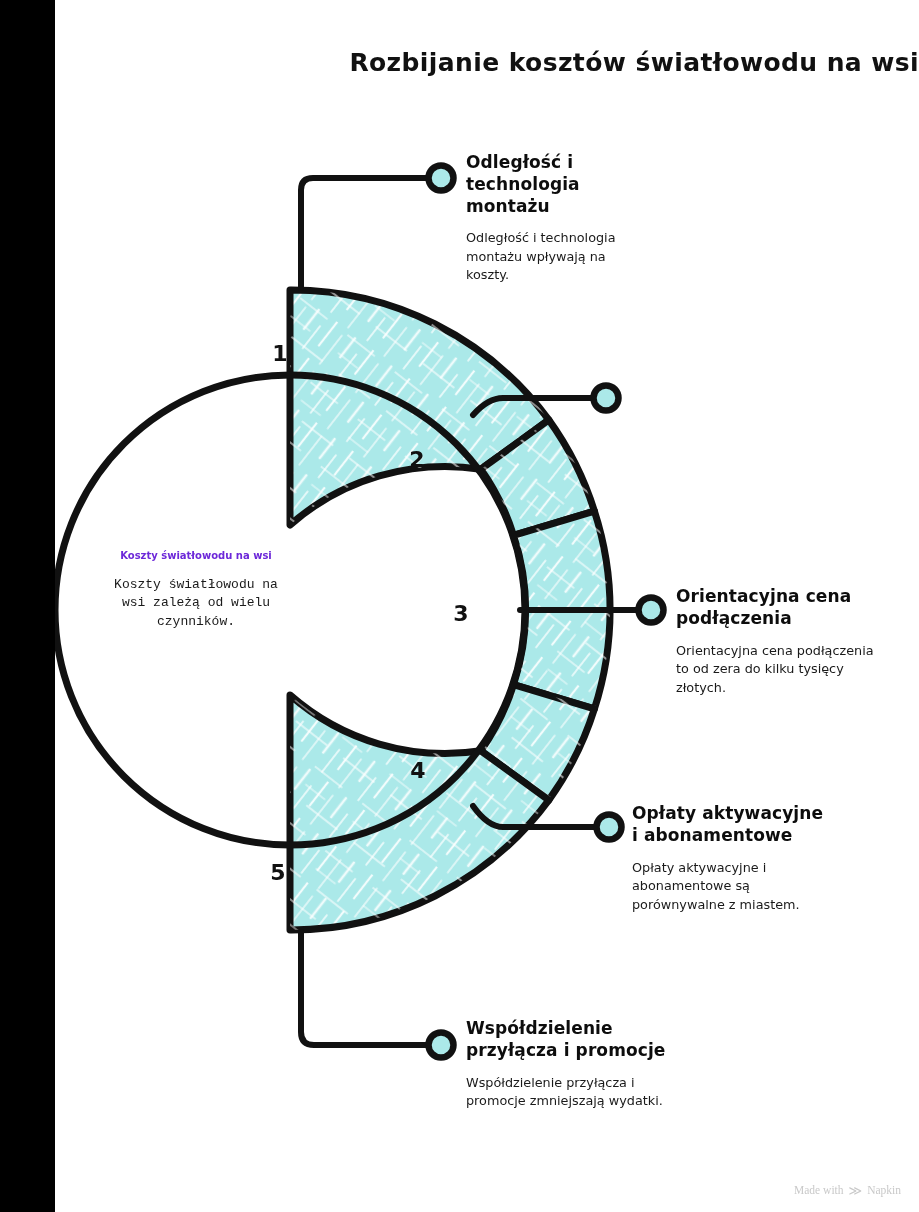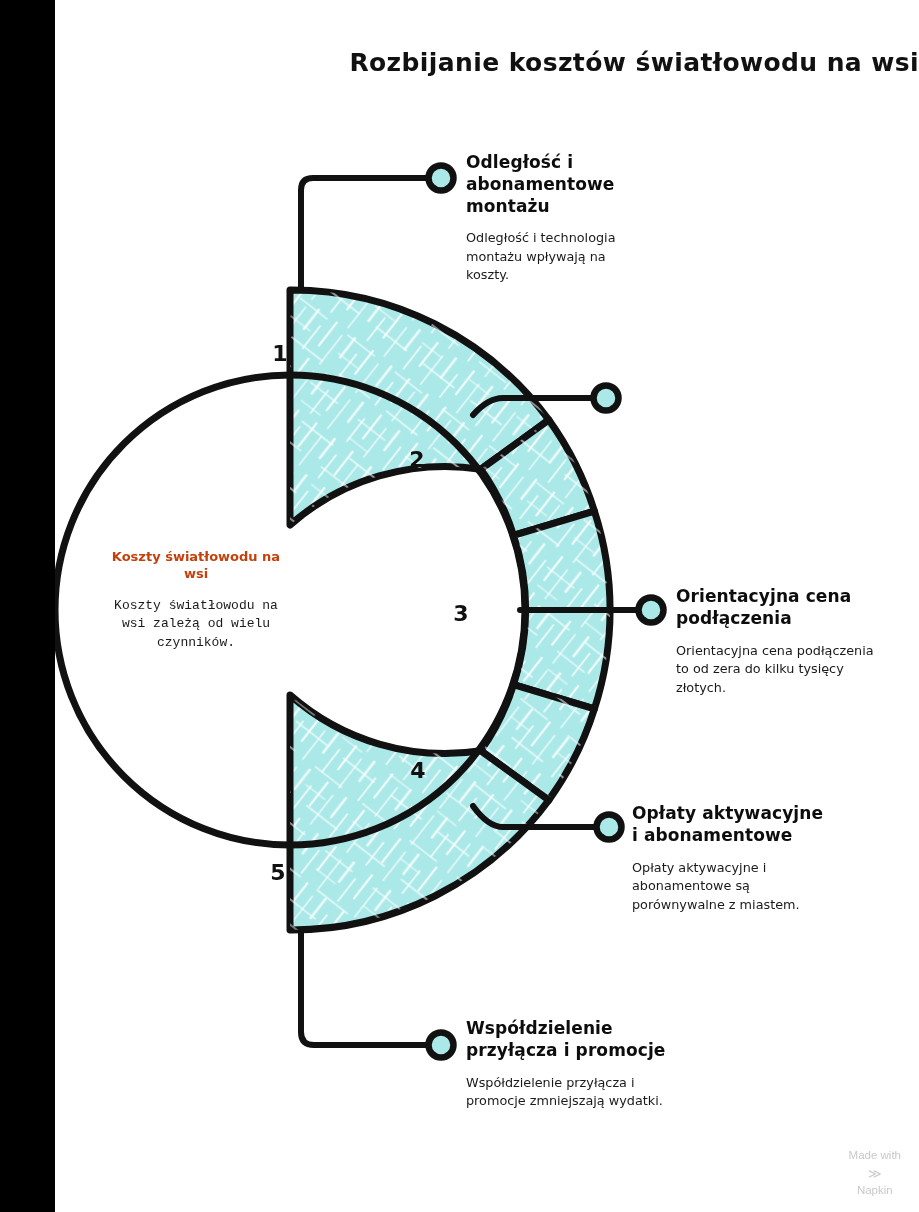--- a/index.html
+++ b/index.html
@@ -60,23 +60,23 @@
   
   .center-text {
     position: absolute;
     left: 108px;
     top: 549px;
     width: 176px;
     text-align: center;
     z-index: 25;
   }
   .center-title {
-    font-size: 13px;
-    font-weight: 700;
-    color: #c2410c;
+    font-size: 10px;
+    font-weight: 700;
+    color: #6d28d9;
     line-height: 1.3;
   }
   .center-desc {
     margin-top: 14px;
     font-size: 13px;
     font-weight: 400;
     color: #1a1a1a;
     line-height: 1.42;
     font-family: Liberation Mono, monospace;
   }
@@ -115,23 +115,22 @@
   
   .watermark {
     position: absolute;
     right: 18px;
     bottom: 16px;
     display: flex;
     align-items: center;
     gap: 5px;
     color: #c9c9c9;
     font-size: 11.5px;
-    font-family: Liberation Sans, sans-serif;
+    font-family: Liberation Serif, serif;
     z-index: 30;
-    flex-direction: column;
   }
   .watermark .wm-mark {
     display: inline-block;
     font-size: 13px;
     line-height: 1;
     transform: translateY(0.5px);
   }
 </style>
 </head>
 <body>
@@ -247,21 +246,21 @@
   <div class="seg-num" style="left:461px; top:613px;">3</div>
   <div class="seg-num" style="left:418px; top:770px;">4</div>
   <div class="seg-num" style="left:278px; top:872px;">5</div>
 
   <div class="center-text">
     <div class="center-title">Koszty światłowodu na wsi</div>
     <div class="center-desc">Koszty światłowodu na wsi zależą od wielu czynników.</div>
   </div>
 
   <div class="label-block" style="left:466px; top:152px; width:182px;">
-    <div class="label-title">Odległość i abonamentowe montażu</div>
+    <div class="label-title">Odległość i technologia montażu</div>
     <div class="label-desc">Odległość i technologia montażu wpływają na koszty.</div>
   </div>
 
 
   <div class="label-block" style="left:676px; top:586px; width:200px;">
     <div class="label-title">Orientacyjna cena podłączenia</div>
     <div class="label-desc">Orientacyjna cena podłączenia to od zera do kilku tysięcy złotych.</div>
   </div>
 
   <div class="label-block" style="left:466px; top:1018px; width:200px;">

